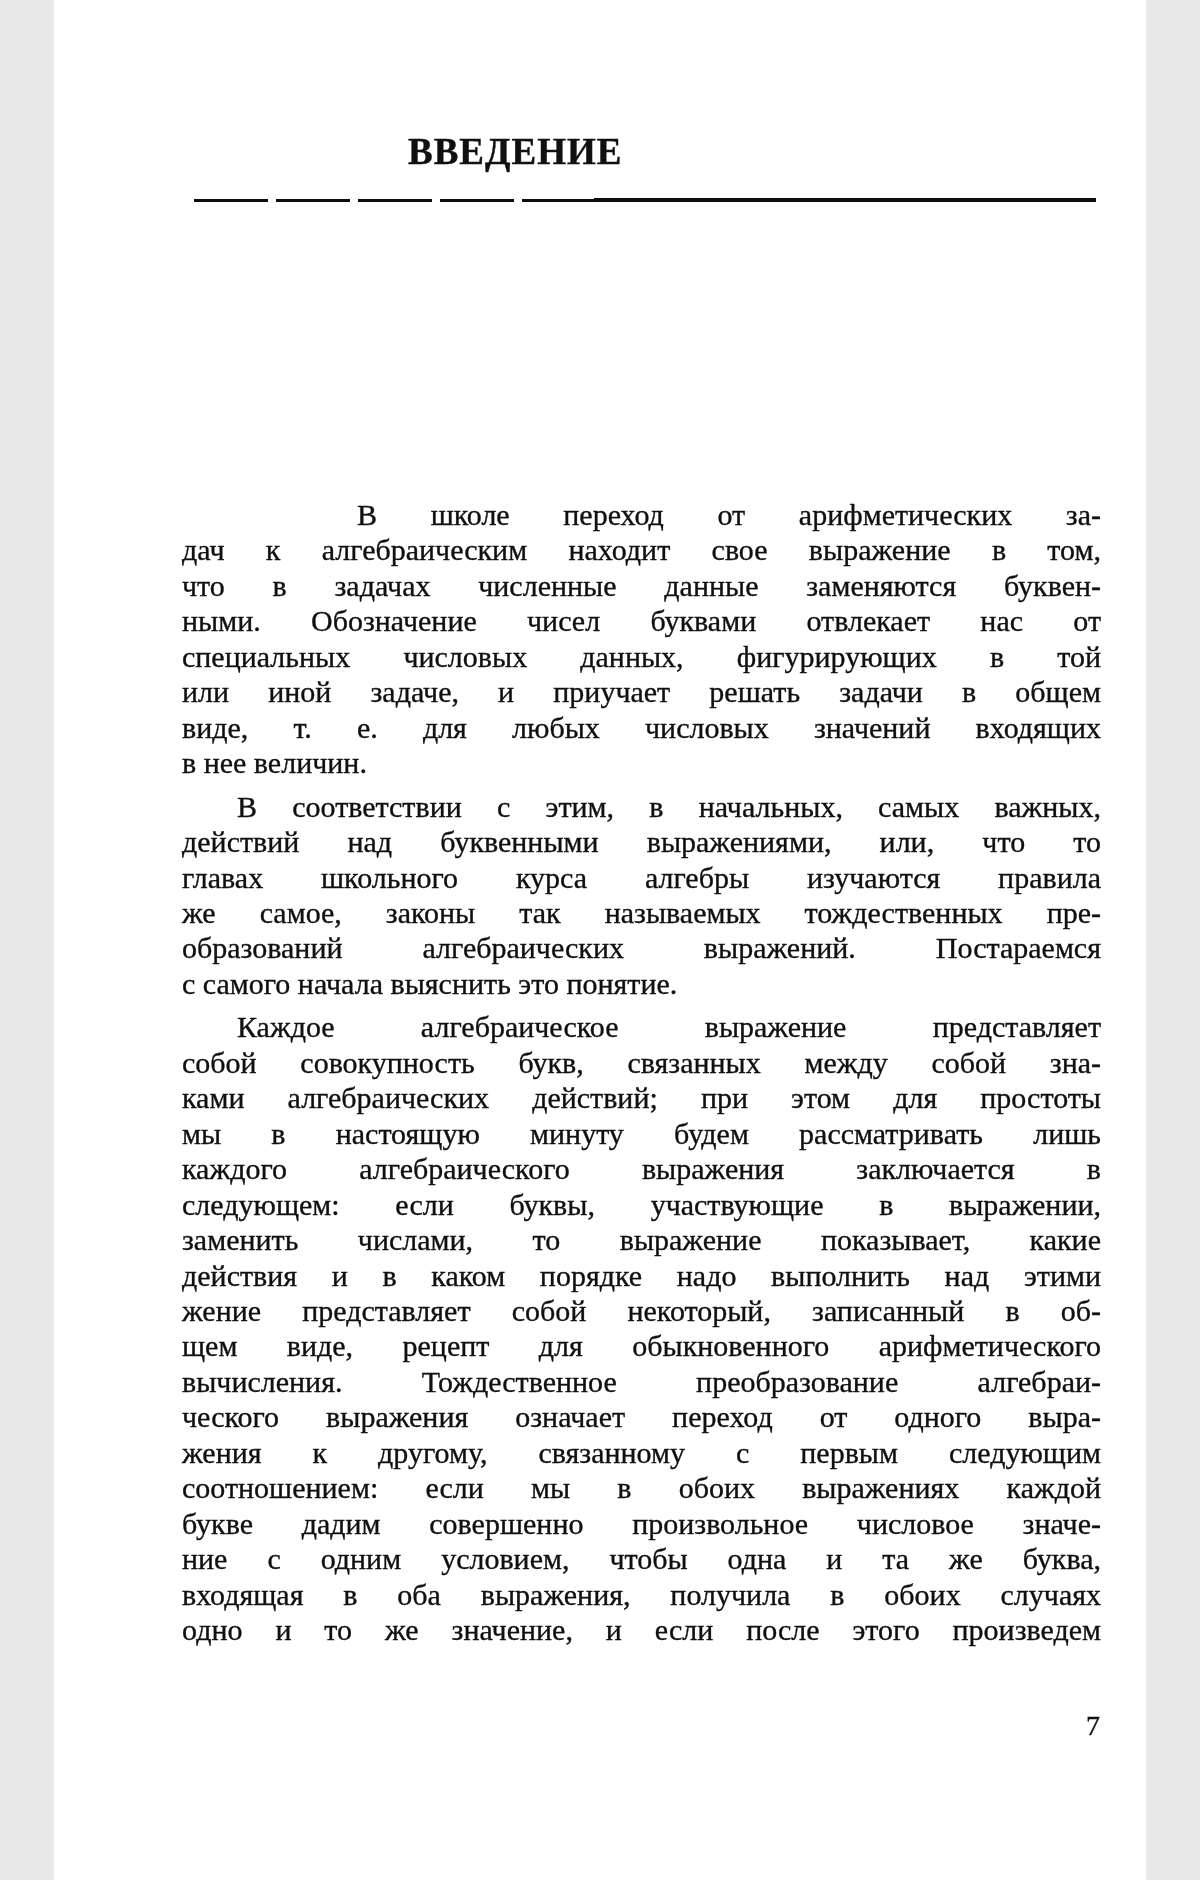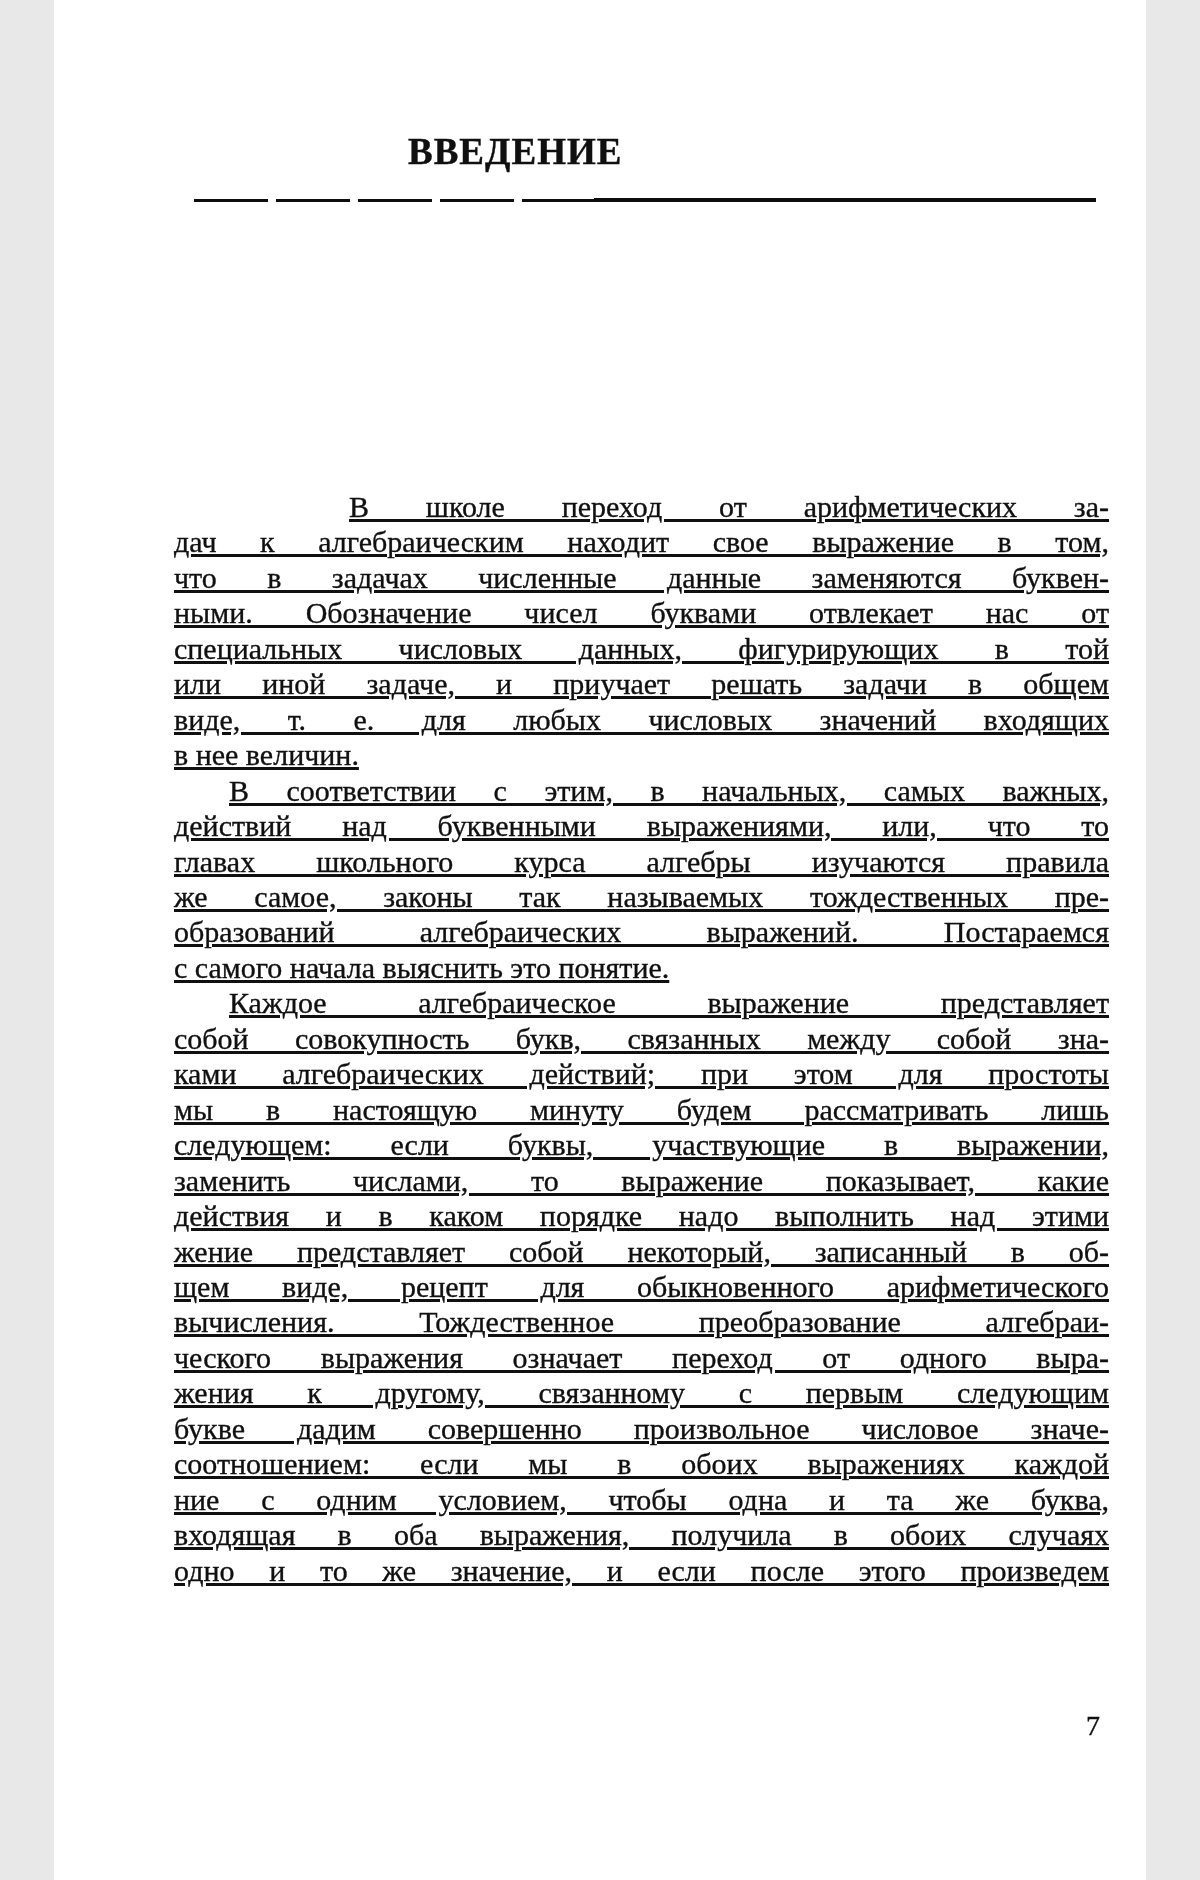--- a/index.html
+++ b/index.html
@@ -33,21 +33,21 @@
   }
   .rule-b { left: 540px; top: 198px; width: 502px; height: 4px; }
   .body {
     position: absolute;
     left: 120px; top: 489px;
     width: 935px;
     font-size: 30px;
     line-height: 35.45px;
     -webkit-text-stroke: 0.35px #101010;
   }
-  .para { margin: 0; text-decoration: underline; }
+  .para { margin: 8px; }
   .line {
     text-align: justify;
     text-align-last: justify;
     white-space: normal;
   }
   .line.flush { text-align-last: left; }
   .line.indent-lg { padding-left: 175px; }
   .line.indent-sm { padding-left: 55px; }
   .pageno {
     position: absolute;
@@ -86,30 +86,31 @@
       <div class="line">же самое, законы так называемых тождественных пре-</div>
       <div class="line">образований алгебраических выражений. Постараемся</div>
       <div class="line flush">с самого начала выяснить это понятие.</div>
     </div>
 
     <div class="para">
       <div class="line indent-sm">Каждое алгебраическое выражение представляет</div>
       <div class="line">собой совокупность букв, связанных между собой зна-</div>
       <div class="line">ками алгебраических действий; при этом для простоты</div>
       <div class="line">мы в настоящую минуту будем рассматривать лишь</div>
+      <div class="line">каждого алгебраического выражения заключается в</div>
       <div class="line">следующем: если буквы, участвующие в выражении,</div>
       <div class="line">заменить числами, то выражение показывает, какие</div>
       <div class="line">действия и в каком порядке надо выполнить над этими</div>
       <div class="line">жение представляет собой некоторый, записанный в об-</div>
       <div class="line">щем виде, рецепт для обыкновенного арифметического</div>
       <div class="line">вычисления. Тождественное преобразование алгебраи-</div>
       <div class="line">ческого выражения означает переход от одного выра-</div>
       <div class="line">жения к другому, связанному с первым следующим</div>
+      <div class="line">соотношением: если мы в обоих выражениях каждой</div>
       <div class="line">букве дадим совершенно произвольное числовое значе-</div>
-      <div class="line">соотношением: если мы в обоих выражениях каждой</div>
       <div class="line">ние с одним условием, чтобы одна и та же буква,</div>
       <div class="line">входящая в оба выражения, получила в обоих случаях</div>
       <div class="line">одно и то же значение, и если после этого произведем</div>
     </div>
 
   </div>
 
   <div class="pageno">7</div>
 
 </div>

